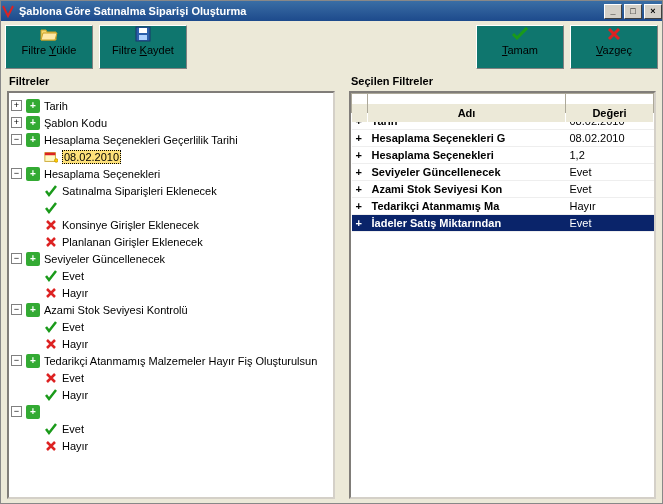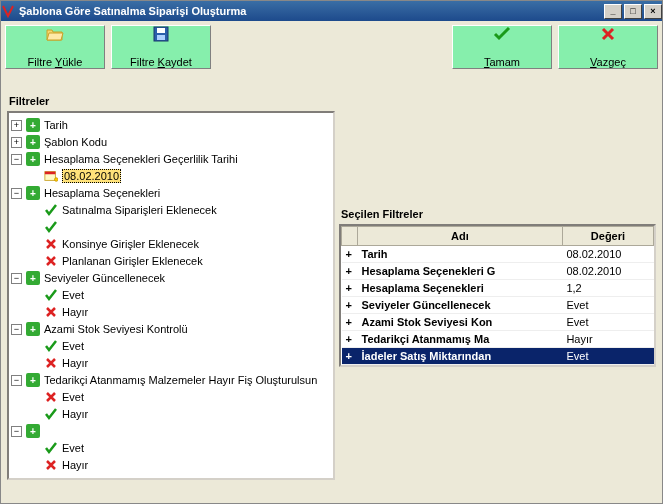--- a/index.html
+++ b/index.html
@@ -2,46 +2,46 @@
 <html><head>
 <meta charset="utf-8">
 <style>
   * { box-sizing: border-box; font-family: Tahoma, sans-serif; font-size: 11px; }
   body { margin: 0; background: #ece9d8; width: 663px; height: 504px; overflow: hidden; border: 1px solid #888;}
   .titlebar { background: linear-gradient(#3a6ea5,#1d4a8c); height: 20px; color: #fff; font-weight: bold; display: flex; align-items: center; padding: 0 0; }
   .titlebar .app-icon { width: 14px; height: 14px; margin-right: 4px; display:inline-flex; }
   .titlebar-spacer { flex:1; }
   .winbtn { width: 18px; height: 15px; background: #d4d0c8; border: 1px solid #fff; border-right-color:#404040; border-bottom-color:#404040; margin-left: 2px; display:flex; align-items:center; justify-content:center; font-size:9px; font-weight:bold; color:#000; }
   .toolbar { display:flex; padding: 4px; gap: 6px; }
-  .tbtn { width: 100px; height: 44px; background:#86efac; border:1px solid #fff; border-right-color:#808080; border-bottom-color:#808080; display:flex; flex-direction:column; align-items:center; justify-content:space-between; gap:2px; cursor:pointer; }
+  .tbtn { width: 88px; height: 44px; background:#0f766e; border:1px solid #fff; border-right-color:#808080; border-bottom-color:#808080; display:flex; flex-direction:column; align-items:center; justify-content:flex-start; gap:2px; cursor:pointer; }
   .tbtn .ico { width:18px; height:16px; display:flex; align-items:center; justify-content:center; }
   .tbtn span.lbl { color:#000; }
   .tbtn span.lbl u { text-decoration: underline; }
   .toolbar-spacer { flex:1; }
-  .panels { display:flex; padding: 0 6px 6px 6px; height: calc(504px - 20px - 52px); gap:4px;align-items:center; }
+  .panels { display:flex; padding: 0 6px 6px 6px; height: calc(504px - 20px - 52px); gap:14px; }
   .panel { display:flex; flex-direction:column; }
   .panel.left { width: 328px; }
   .panel.right { flex:1; }
   .panel-title { font-weight:bold; padding: 2px 2px 4px 2px; }
   .sunken { flex:1; background:#fff; border:2px inset #d4d0c8; overflow:auto; }
   
   .tree { padding: 4px 2px; }
   .tree-row { display:flex; align-items:center; height:17px; white-space:nowrap; }
   .exp { width:11px; height:11px; border:1px solid #808080; background:#fff; display:flex; align-items:center; justify-content:center; font-size:9px; line-height:1; margin-right:4px; cursor:pointer; flex-shrink:0; }
   .spacer-exp { width:11px; height:11px; margin-right:4px; flex-shrink:0; }
   .node-ico { width:14px; height:14px; margin-right:4px; display:flex; align-items:center; justify-content:center; flex-shrink:0; }
   .green-plus { background:#3a3; color:#fff; border-radius:2px; font-weight:bold; font-size:10px; }
   .check { color:#1a9a1a; }
   .cross { color:#d22; }
   .node-label { }
   .node-label.sel { background:#ffe27a; border:1px dotted #000; padding:0 1px; }
   .indent1 { padding-left: 18px; }
   
   .grid { width:100%; border-collapse:collapse; }
-  .grid th { background:#ece9d8; border:1px solid #aca899; padding:3px 6px; font-weight:bold; text-align:center; position:sticky; top:0; }
+  .grid th { background:#ece9d8; border:1px solid #aca899; padding:3px 6px; font-weight:bold; text-align:center; position:sticky; top:10px; }
   .grid td { border-bottom:1px solid #eee; padding:1px 4px; height:17px; white-space:nowrap; overflow:hidden; }
   .grid tr.sel td { background:#0a246a; color:#fff; }
   .grid td.plus-cell {width:14px; font-weight:bold;}
   .grid td.name-cell {font-weight:bold; max-width:155px; overflow:hidden;}
   svg { display:block; }
 </style>
 </head>
 <body>
 
 <div class="titlebar">

